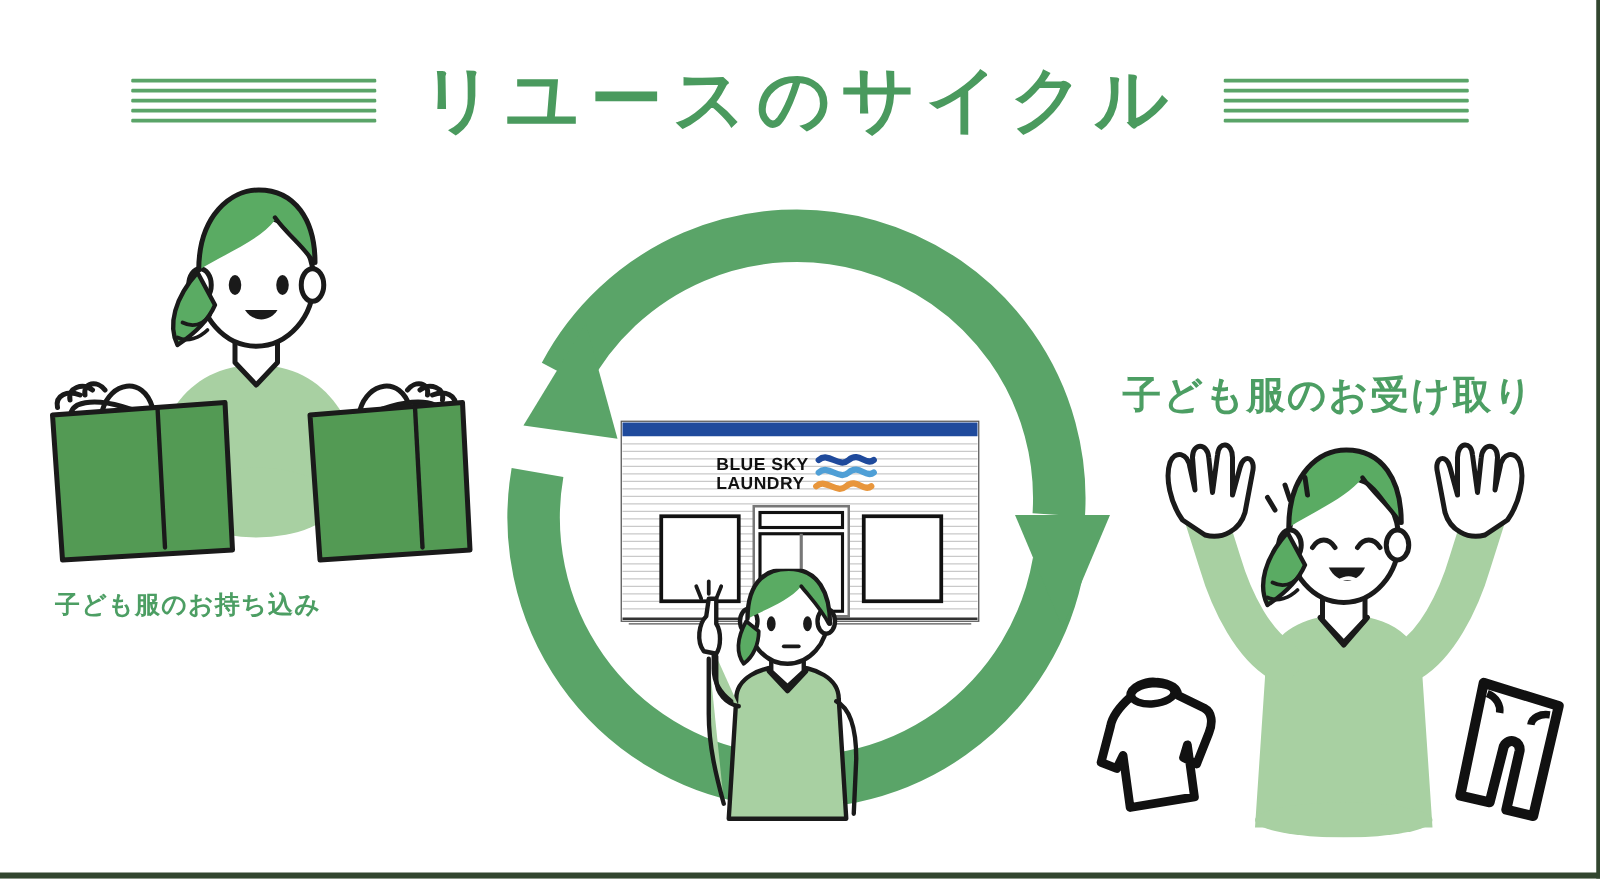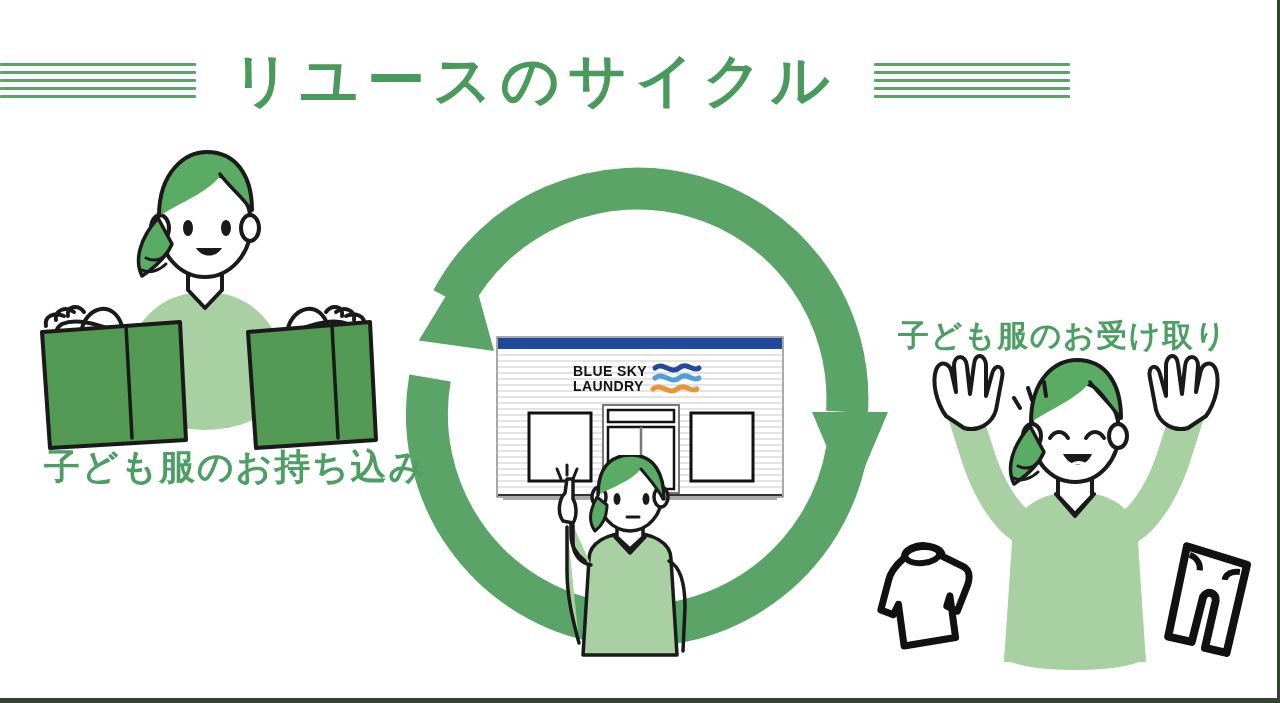--- a/index.html
+++ b/index.html
@@ -23,20 +23,21 @@
 
   
   #title-row {
     position: absolute;
     left: 0;
     top: 40px;
     width: 1280px;
     height: 80px;
     display: flex;
     align-items: center;
+    justify-content: center;
     gap: 36px;
   }
   .deco-lines {
     width: 196px;
     height: 40px;
     display: flex;
     flex-direction: column;
     justify-content: center;
     gap: 5px;
   }
@@ -70,33 +71,32 @@
     position: absolute;
     font-family: "Liberation Sans", sans-serif;
     font-weight: 700;
     color: #4c9e63;
     white-space: nowrap;
     letter-spacing: 0.05em;
     line-height: 1;
   }
   #label-bring {
     left: 44px;
-    top: 449px;
-    font-size: 36px;
+    top: 474px;
+    font-size: 20px;
   }
   #label-help {
     left: 500px;
     top: 272px;
     font-size: 31px;
   }
   #label-receive {
     left: 898px;
     top: 300px;
     font-size: 31px;
-    margin-top: 20px;
   }
 
   
   .illus {
     position: absolute;
   }
   #illus-bringer { left: 30px;  top: 140px; width: 350px; height: 340px; }
   #illus-shop    { left: 495px; top: 335px; width: 290px; height: 170px; }
   #illus-staff   { left: 545px; top: 455px; width: 170px; height: 205px; }
   #illus-receiver{ left: 900px; top: 350px; width: 350px; height: 320px; }

